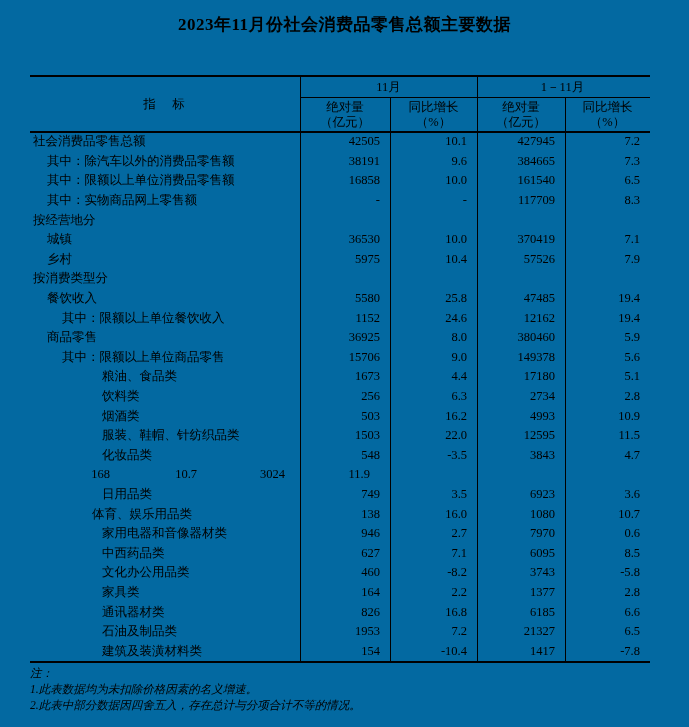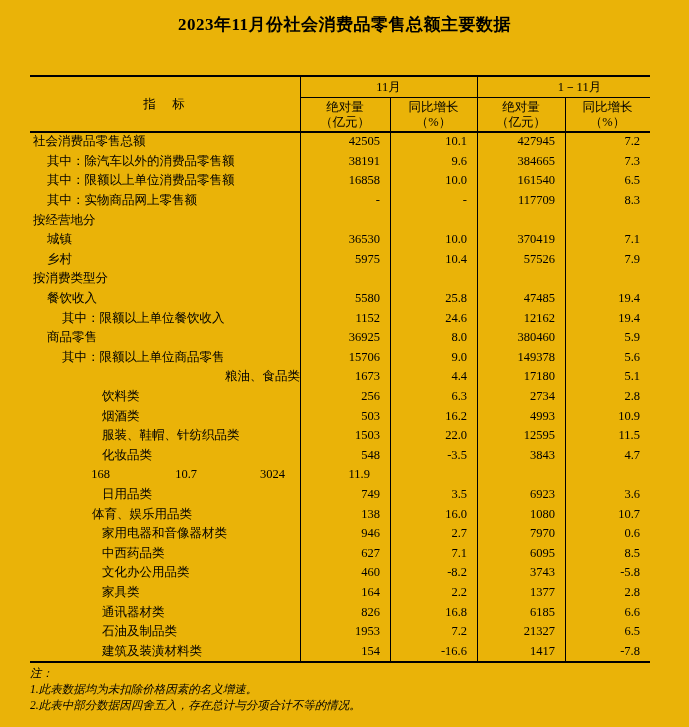--- a/index.html
+++ b/index.html
@@ -1,26 +1,26 @@
 <!DOCTYPE html>
 <html><head>
 <meta charset="utf-8">
 <style>
   html,body{margin:0;padding:0;background:#fff;}
-  .page{position:relative;width:689px;height:727px;background:#eab308;overflow:hidden;
+  .page{position:relative;width:689px;height:727px;background:#0369a1;overflow:hidden;
         font-family:"Liberation Serif","DejaVu Serif",serif;color:#000;}
   .title{position:absolute;top:13px;left:0;right:0;margin:0;text-align:center;
          font-size:17px;font-weight:700;letter-spacing:0.5px;}
   .tbl{position:absolute;left:30px;top:75px;width:620px;height:588px;font-size:12.5px;}
   .cell{position:absolute;box-sizing:border-box;}
   .hdr-indicator{left:0;top:2px;width:270px;height:54px;display:flex;align-items:center;
                  justify-content:center;letter-spacing:2px;}
   .hdr-group{top:2px;height:20px;display:flex;align-items:center;justify-content:center;}
   .g1{left:270px;width:177px;}
-  .g2{left:463px;width:173px;}
+  .g2{left:446px;width:173px;}
   .hdr-sub{top:23px;height:33px;display:flex;flex-direction:column;align-items:center;
            justify-content:center;line-height:15px;}
   .s1{left:270px;width:90px;}
   .s2{left:360px;width:87px;}
   .s3{left:447px;width:88px;}
   .s4{left:535px;width:85px;}
   .tbody{position:absolute;left:0;top:57px;width:620px;height:529px;
          display:flex;flex-direction:column;}
   .row{flex:1 1 0;display:flex;align-items:center;}
   .lab{width:270px;box-sizing:border-box;white-space:nowrap;overflow:hidden;}
@@ -149,21 +149,21 @@
           <span class="num n3">5.9</span>
         </div>
         <div class="row">
           <span class="lab" style="padding-left: 32px;">其中：限额以上单位商品零售</span>
           <span class="num n0">15706</span>
           <span class="num n1">9.0</span>
           <span class="num n2">149378</span>
           <span class="num n3">5.6</span>
         </div>
         <div class="row">
-          <span class="lab" style="padding-left: 72px; text-align: right;">粮油、食品类</span>
+          <span class="lab" style="padding-left: 72px;">粮油、食品类</span>
           <span class="num n0">1673</span>
           <span class="num n1">4.4</span>
           <span class="num n2">17180</span>
           <span class="num n3">5.1</span>
         </div>
         <div class="row">
           <span class="lab" style="padding-left: 72px;">饮料类</span>
           <span class="num n0">256</span>
           <span class="num n1">6.3</span>
           <span class="num n2">2734</span>
@@ -248,21 +248,21 @@
         <div class="row">
           <span class="lab" style="padding-left: 72px;">石油及制品类</span>
           <span class="num n0">1953</span>
           <span class="num n1">7.2</span>
           <span class="num n2">21327</span>
           <span class="num n3">6.5</span>
         </div>
         <div class="row">
           <span class="lab" style="padding-left: 72px;">建筑及装潢材料类</span>
           <span class="num n0">154</span>
-          <span class="num n1">-16.6</span>
+          <span class="num n1">-10.4</span>
           <span class="num n2">1417</span>
           <span class="num n3">-7.8</span>
         </div>
       </div>
 
     <div class="ln l-top"></div>
     <div class="ln l-mid"></div>
     <div class="ln l-hdr"></div>
     <div class="ln l-bot"></div>
     <div class="ln v v1"></div>

